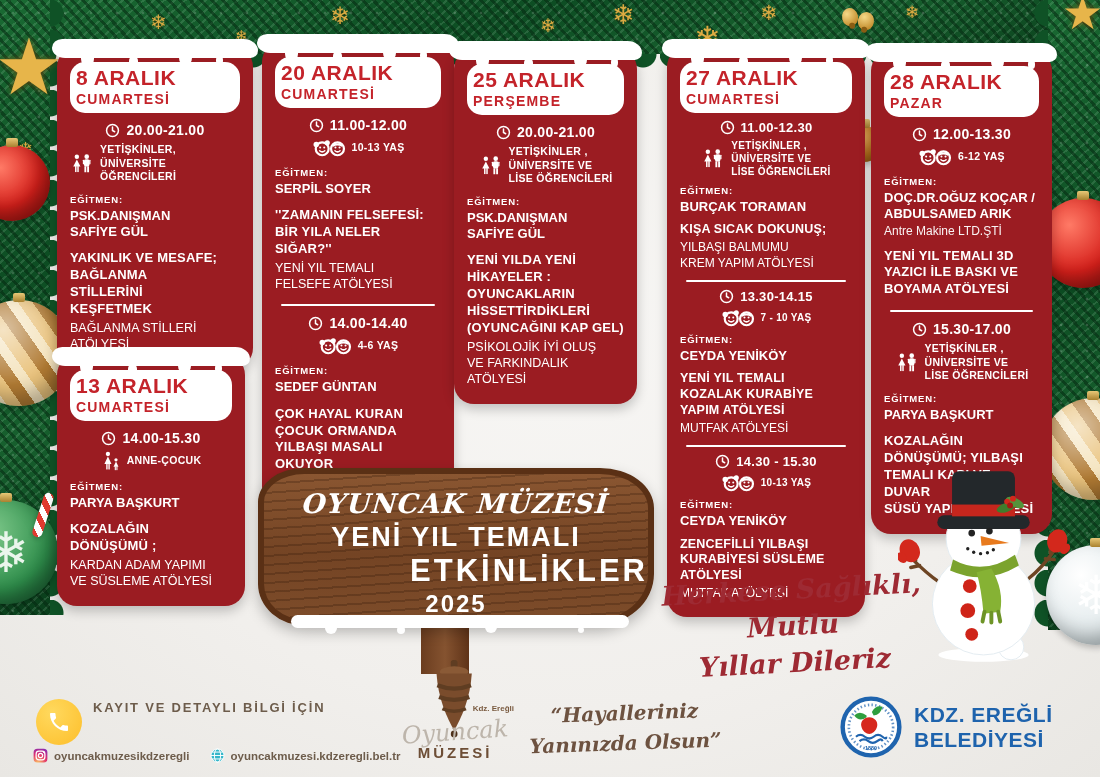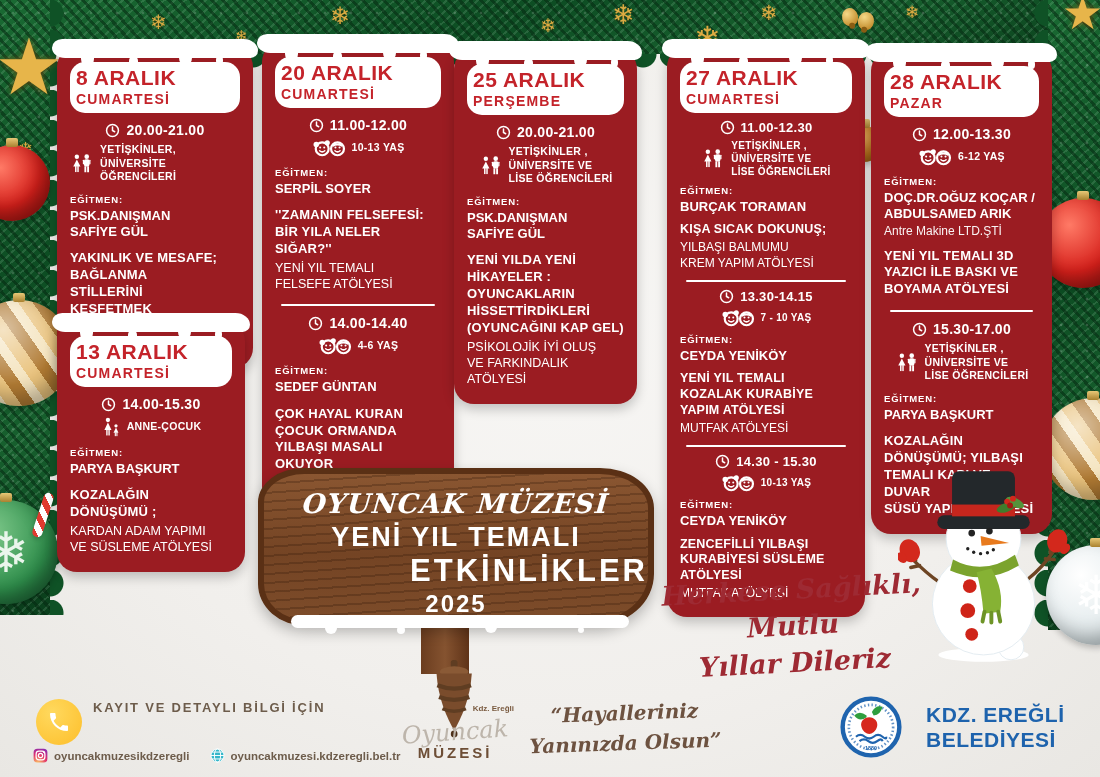--- a/index.html
+++ b/index.html
@@ -117,21 +117,21 @@
     font-size:11.5px;font-weight:bold;color:#6d5c4b;}
   .social-row .sep{width:8px;}
   .mlogo{position:absolute;z-index:3;left:390px;top:660px;width:130px;text-align:center;color:#6d4e36;}
   .mlogo .region{position:absolute;right:6px;top:44px;font-size:8px;font-weight:bold;color:#7a5b40;text-align:center;}
   .mlogo .script{font-family:"DejaVu Serif",serif;font-style:italic;font-size:24px;color:#bdb5ab;
     margin-top:-30px;transform:rotate(-4deg);}
   .mlogo .caps{font-size:15px;font-weight:bold;letter-spacing:3px;margin-top:-2px;}
   .quote{position:absolute;z-index:3;left:520px;top:698px;width:210px;text-align:center;
     font-family:"DejaVu Serif",serif;font-style:italic;font-weight:bold;font-size:20px;line-height:1.5;
     color:#6d5240;transform:rotate(-2deg);}
-  .muni{position:absolute;z-index:3;left:840px;top:696px;display:flex;align-items:center;gap:24px;}
+  .muni{position:absolute;z-index:3;left:840px;top:696px;display:flex;align-items:center;gap:12px;}
   .muni-text{font-size:21px;font-weight:bold;letter-spacing:.5px;color:#1e63ad;line-height:1.2;}
   svg text{font-family:"Liberation Sans",sans-serif;}
 </style>
 </head>
 <body>
 
 <div id="poster">
 
   <div class="pine band-top"></div>
   <div class="pine band-left"></div>
@@ -507,21 +507,21 @@
 ÜNİVERSİTE VE
 LİSE ÖĞRENCİLERİ</span>
         </div>
         <div class="egitmen">EĞİTMEN:</div>
         <div class="trainer">PARYA BAŞKURT</div>
         <div class="wtitle">KOZALAĞIN
 DÖNÜŞÜMÜ;  YILBAŞI
 TEMALI KAPI VE DUVAR
 SÜSÜ YAPIM ATÖLYESİ</div>
       </div>
-      <div class="card" style="left: 57px; top: 321px; width: 188px; box-sizing: border-box;">
+      <div class="card" style="left: 57px; top: 355px; width: 188px; box-sizing: border-box;">
         <div class="snowcap"></div>
         <div class="pill">
           <div class="pill-date">13 ARALIK</div>
           <div class="pill-day">CUMARTESİ</div>
         </div>
         <div class="time-row">
           <span class="ic">
             <svg viewBox="0 0 24 24" width="15" height="15">
               <circle cx="12" cy="12" r="9.5" fill="none" stroke="#fff" stroke-width="2.4"></circle>
               <path d="M12 6.5V12l3.5 2" fill="none" stroke="#fff" stroke-width="2.4" stroke-linecap="round"></path>

